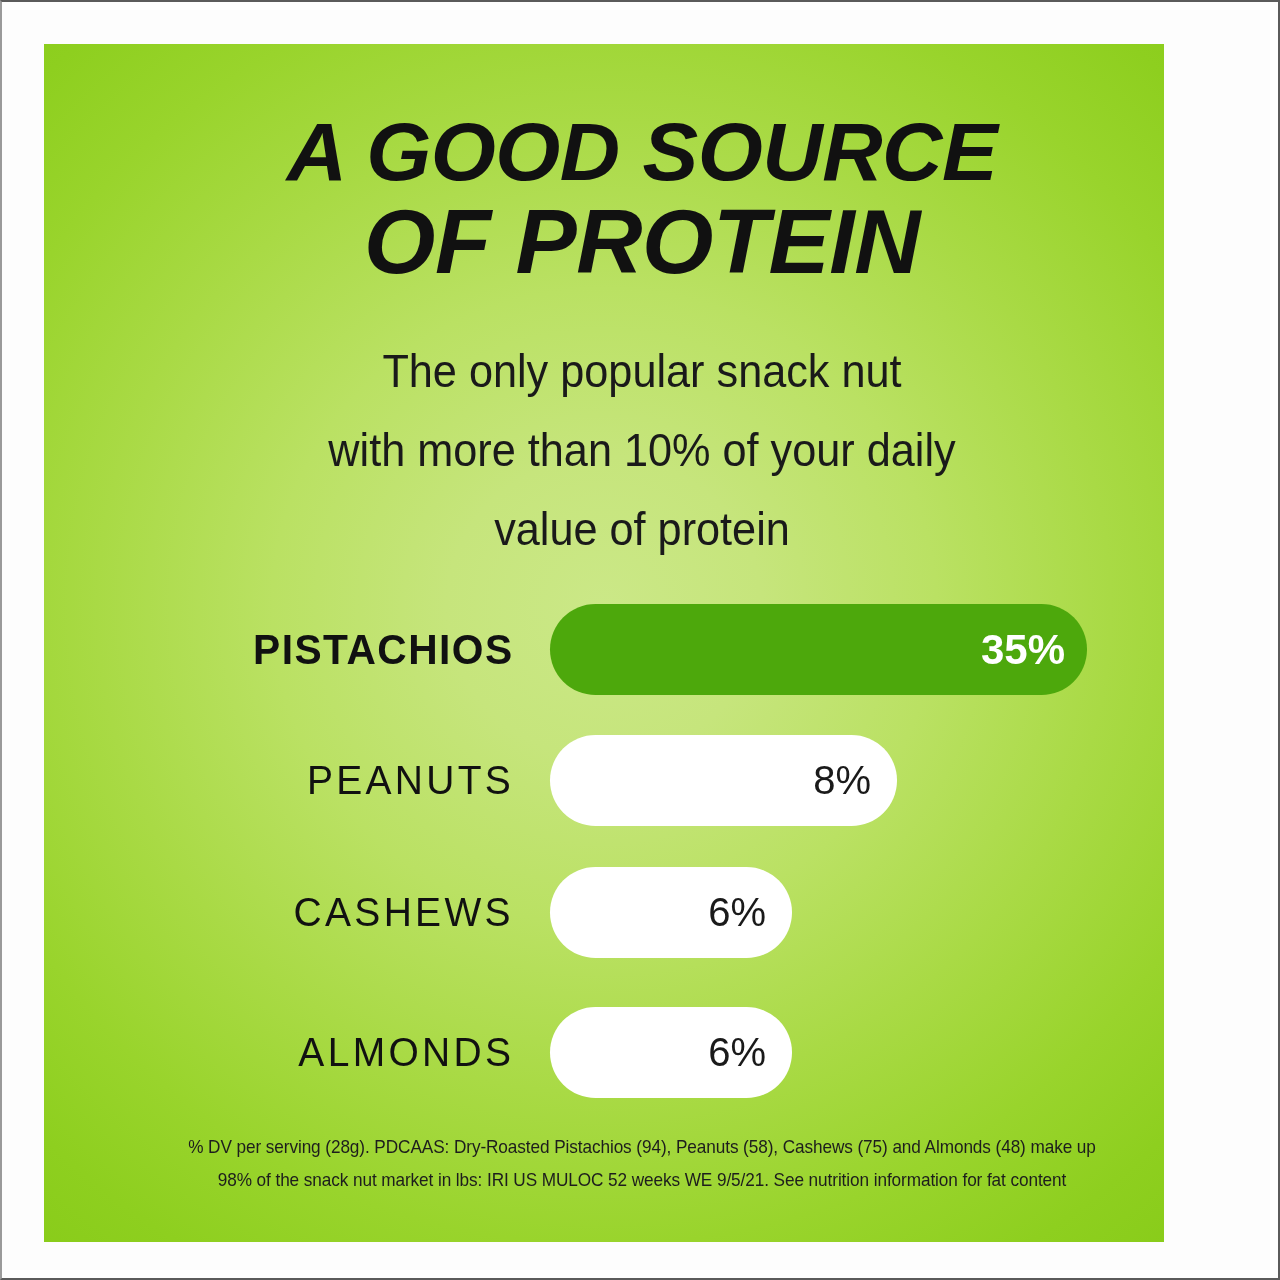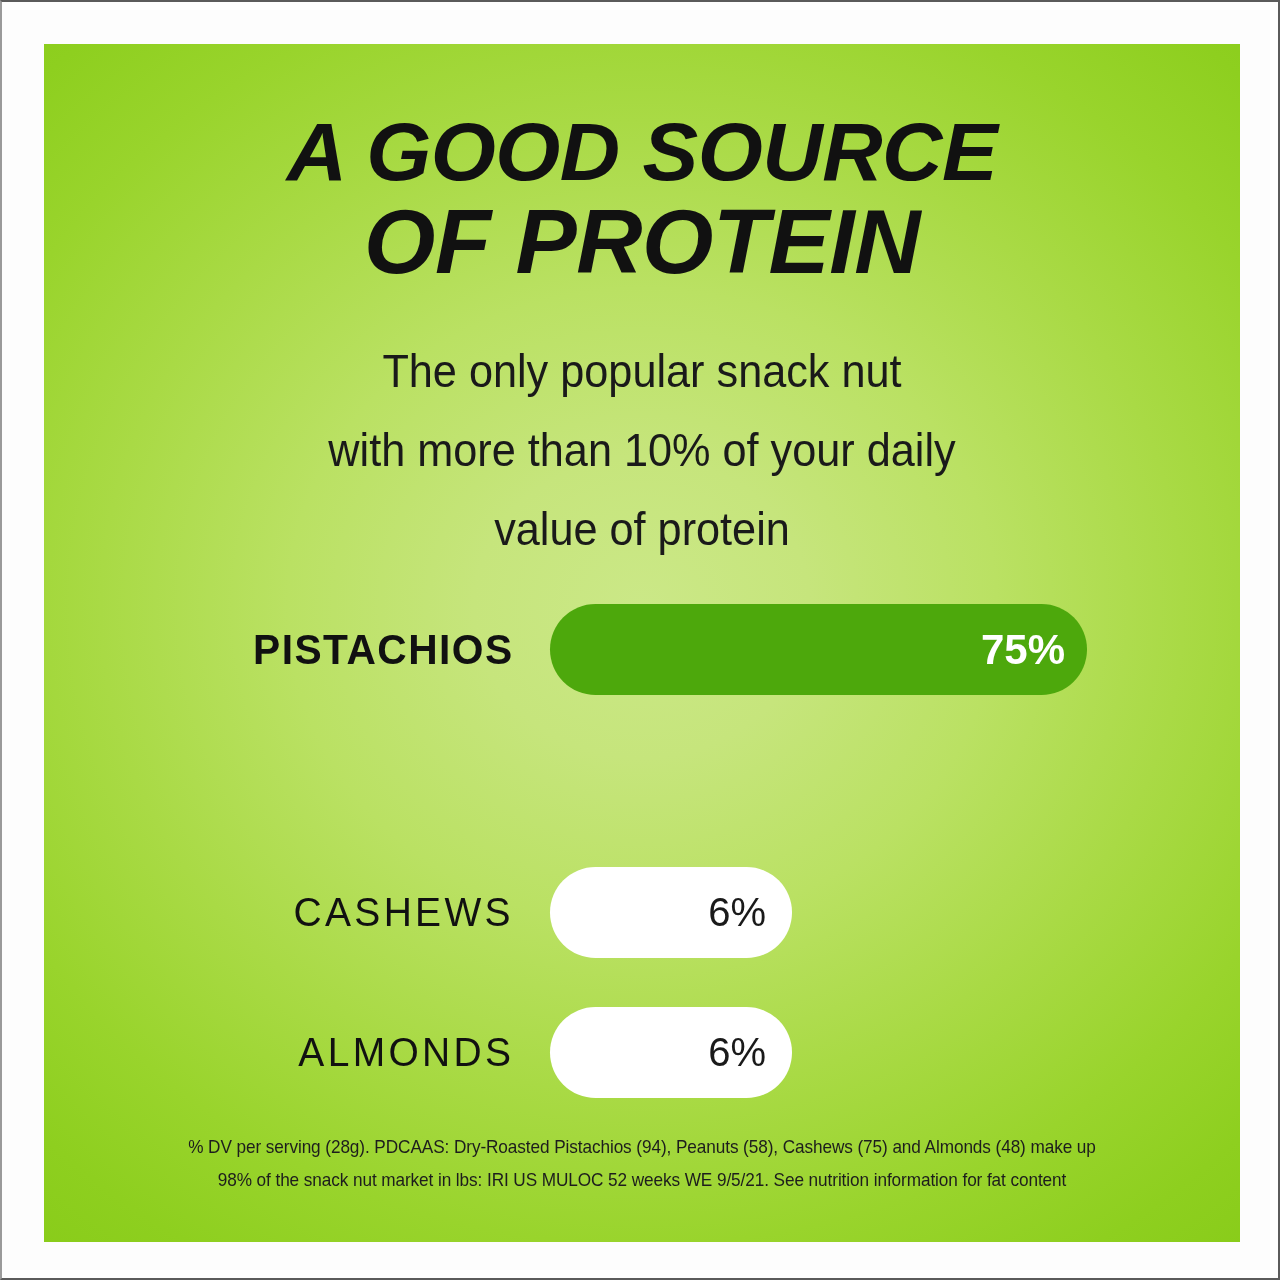--- a/index.html
+++ b/index.html
@@ -28,32 +28,33 @@
     border-bottom: 2px solid #5a5a5a;
     border-left: 2px solid #9a9a9a;
     border-right: 2px solid #5a5a5a;
   }
 
   
   .panel {
     position: absolute;
     left: 42px;
     top: 42px;
-    width: 1196px;
+    width: 1092px;
     height: 1198px;
     background:
       radial-gradient(ellipse 78% 70% at 50% 47%,
         #cbe887 0%,
         #c6e57c 18%,
         #bae163 38%,
         #a9da45 58%,
         #99d42c 76%,
         #8ecf1f 90%,
         #89cc1a 100%);
     overflow: hidden;
+    padding-left: 28px;
   }
 
   
   .headline {
     position: absolute;
     left: 0;
     top: 66px;
     width: 1196px;
     text-align: center;
     color: #111111;
@@ -206,24 +207,30 @@
       <span class="subhead-line">The only popular snack nut</span>
       <span class="subhead-line">with more than 10% of your daily</span>
       <span class="subhead-line">value of protein</span>
     </div>
 
     <div class="chart">
 
       <div class="bar-row r0">
         <span class="bar-label highlight">PISTACHIOS</span>
         <div class="bar-track green" style="width: 537px; background: rgb(77, 168, 12);">
-          <span class="bar-value on-green">75%</span>
-        </div>
-      </div>
-
+          <span class="bar-value on-green">35%</span>
+        </div>
+      </div>
+
+      <div class="bar-row r1">
+        <span class="bar-label plain">PEANUTS</span>
+        <div class="bar-track white" style="width: 347px; background: rgb(255, 255, 255);">
+          <span class="bar-value on-white">8%</span>
+        </div>
+      </div>
 
       <div class="bar-row r2">
         <span class="bar-label plain">CASHEWS</span>
         <div class="bar-track white" style="width: 242px; background: rgb(255, 255, 255);">
           <span class="bar-value on-white">6%</span>
         </div>
       </div>
 
       <div class="bar-row r3">
         <span class="bar-label plain">ALMONDS</span>

